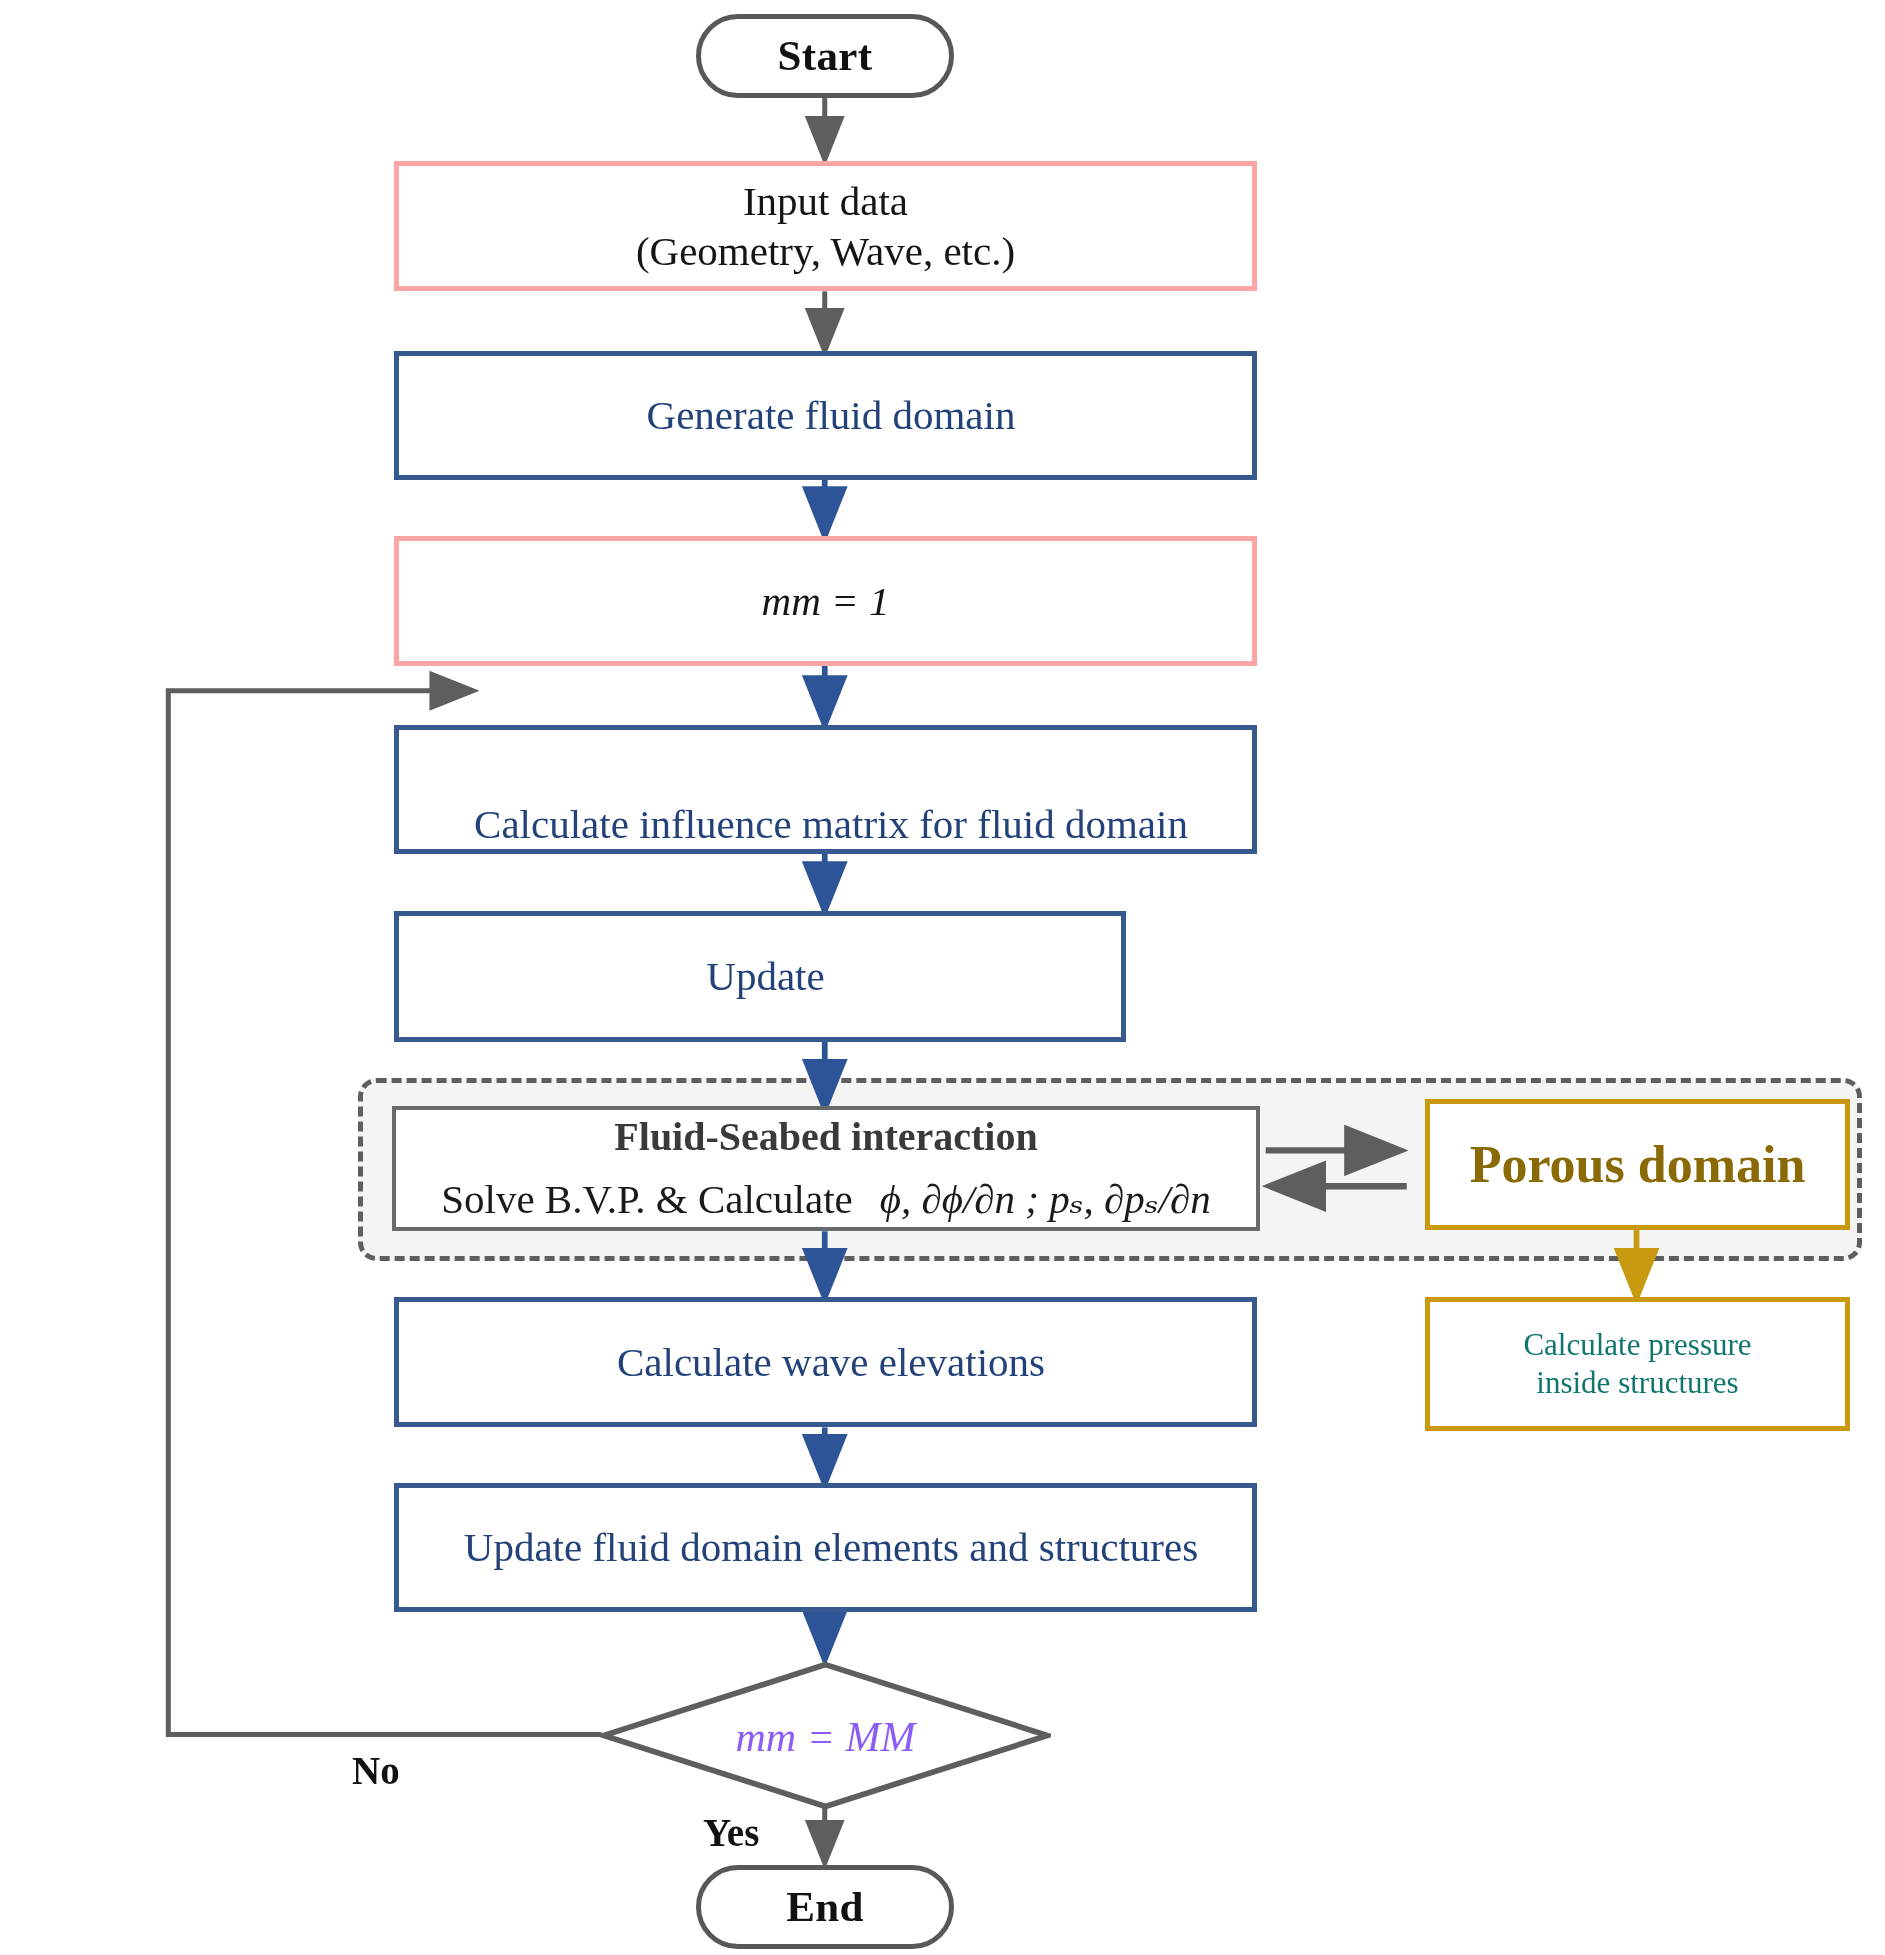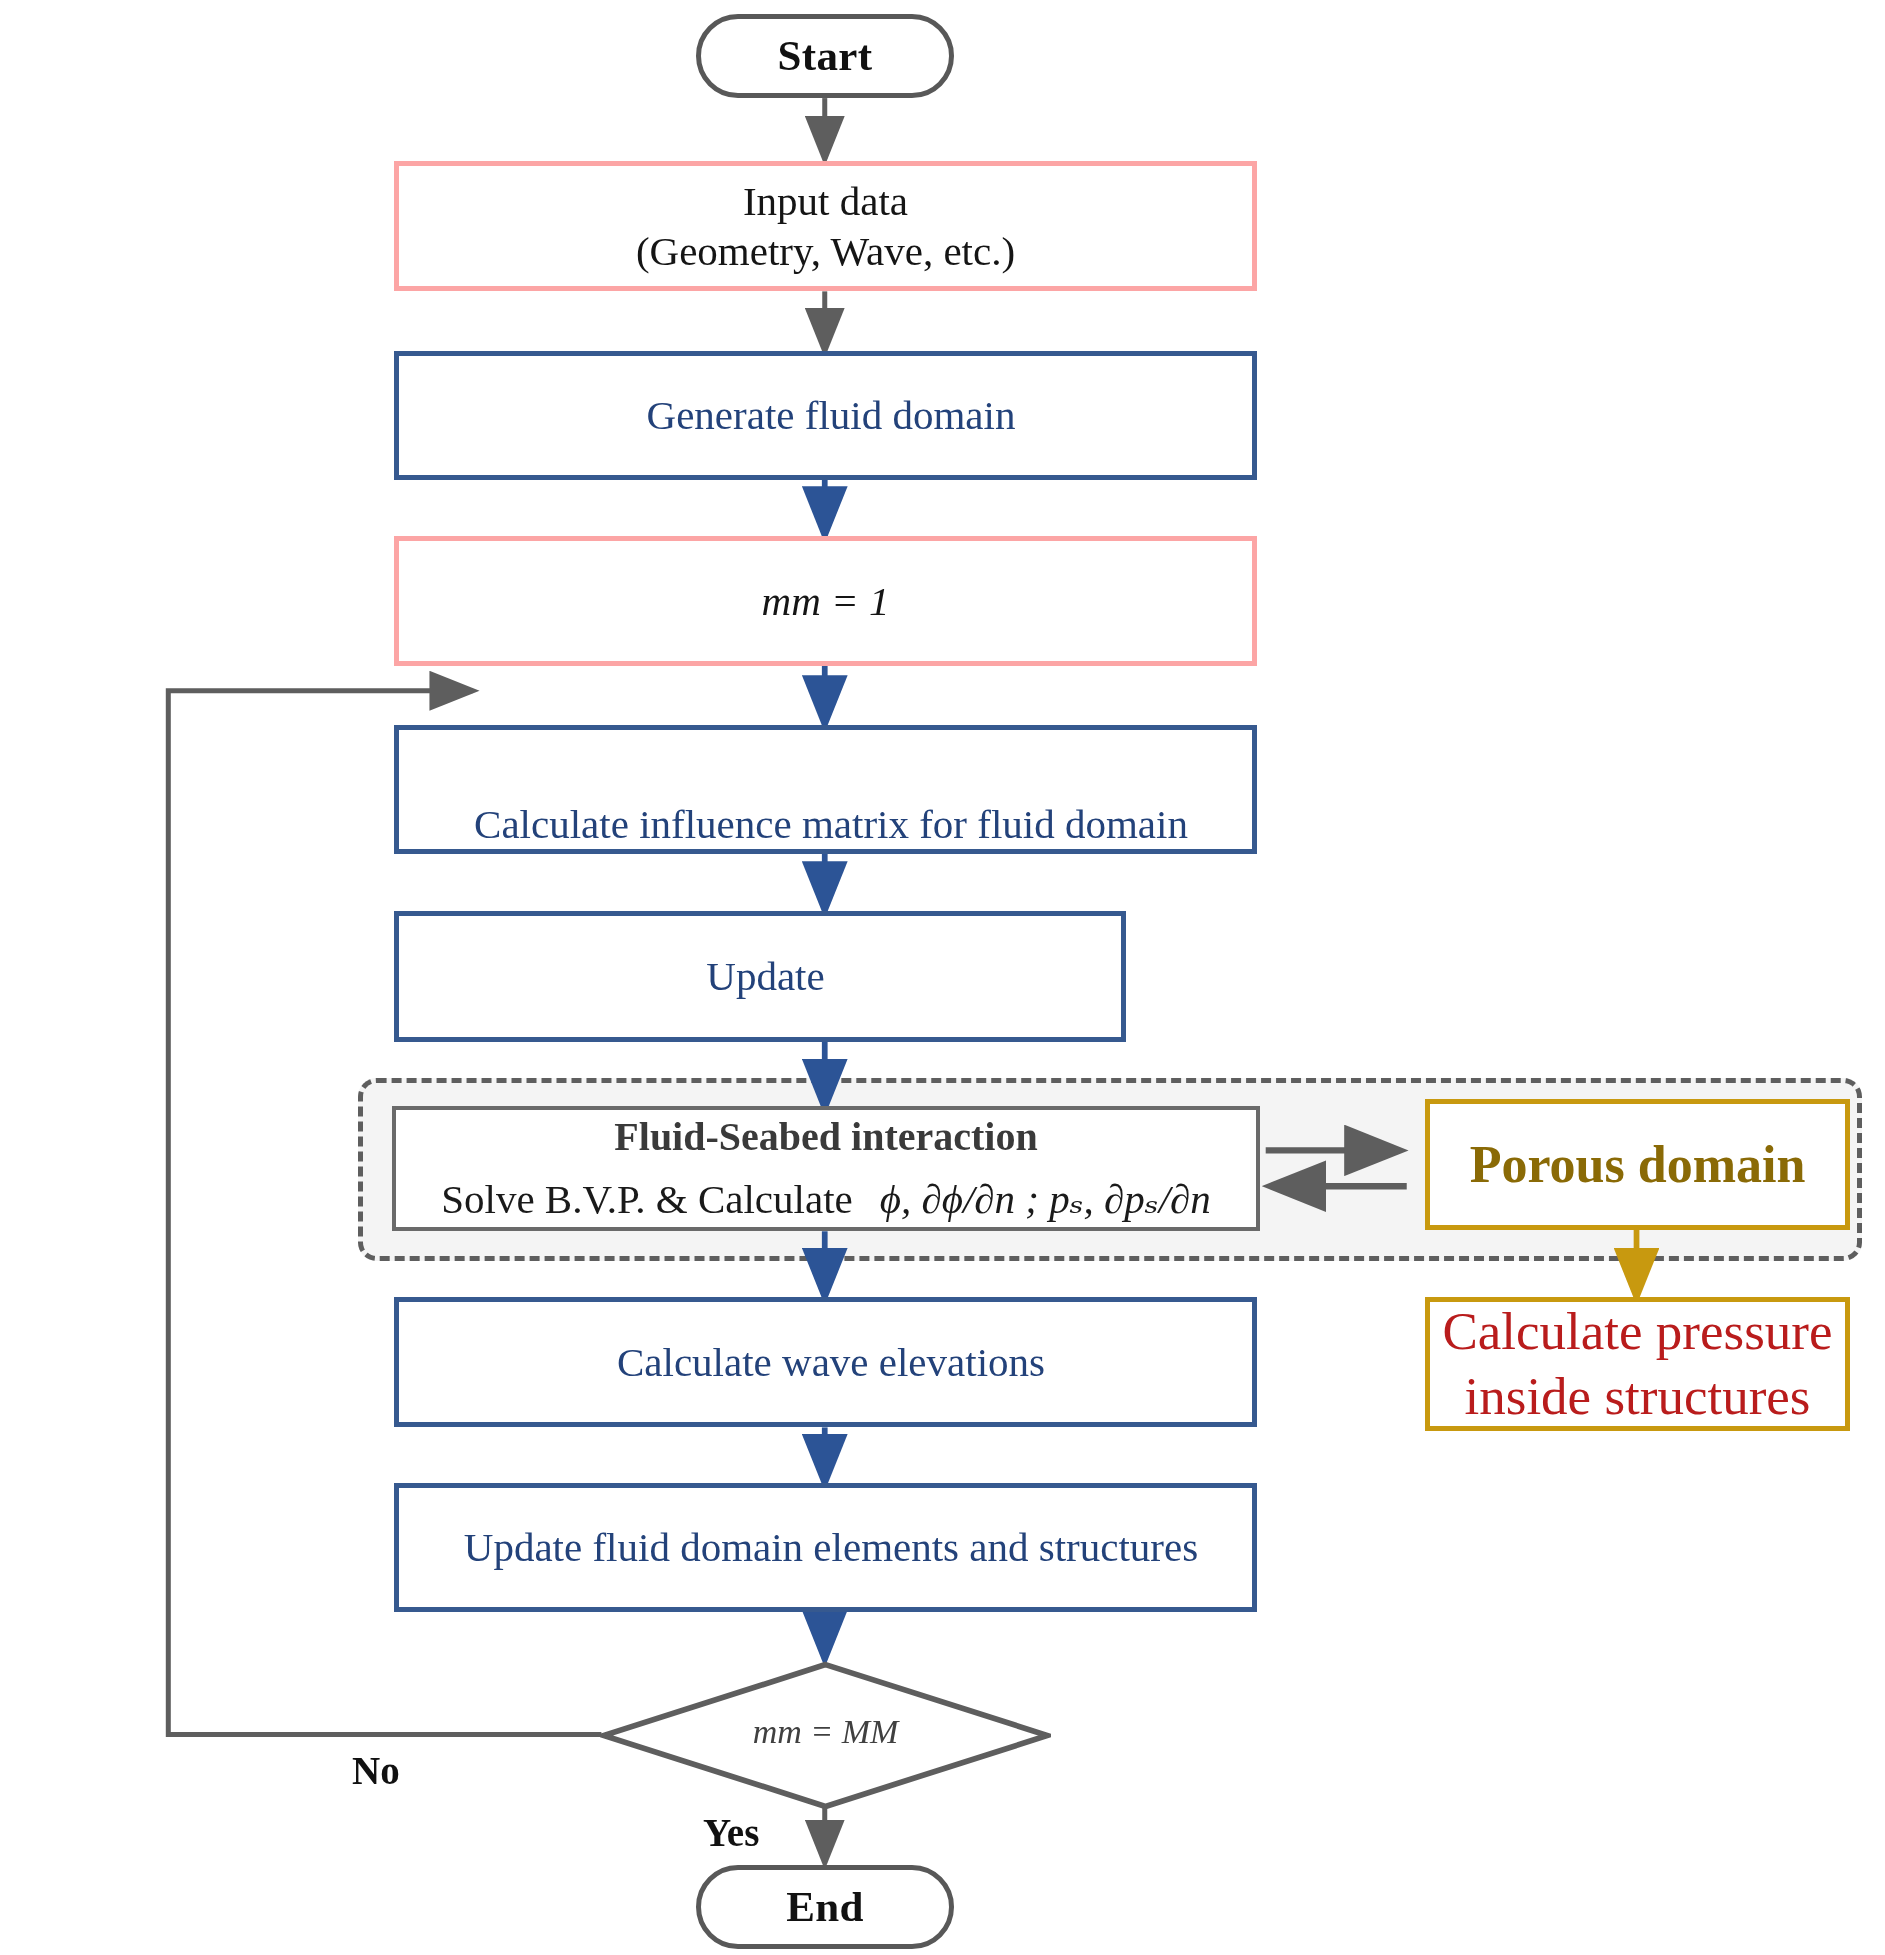--- a/index.html
+++ b/index.html
@@ -56,22 +56,22 @@
 
   .proc-blue {
     border: 5px solid #36598f;
     color: #23427a;
     font-size: 41px;
     padding-left: 11px;
   }
 
   .proc-gold {
     border: 5px solid #c8990f;
-    color: #b91c1c;
-    font-size: 53px;
+    color: #0f766e;
+    font-size: 31px;
   }
 
   .proc-gold.strong {
     font-weight: bold;
     font-size: 52px;
     color: #8a6a06;
   }
 
   .interaction-box {
     border: 4.3px solid #6a6a6a;
@@ -87,23 +87,23 @@
     background: #f4f4f4;
   }
 
   .diamond-wrap {
     position: absolute;
   }
   .diamond-label {
     position: absolute;
     width: 100%;
     text-align: center;
-    font-size: 34px;
+    font-size: 42px;
     font-style: italic;
-    color: #404040;
+    color: #8b5cf6;
   }
 
   .edge-label {
     position: absolute;
     font-weight: bold;
     font-size: 39px;
     color: #111111;
     white-space: nowrap;
   }
 

